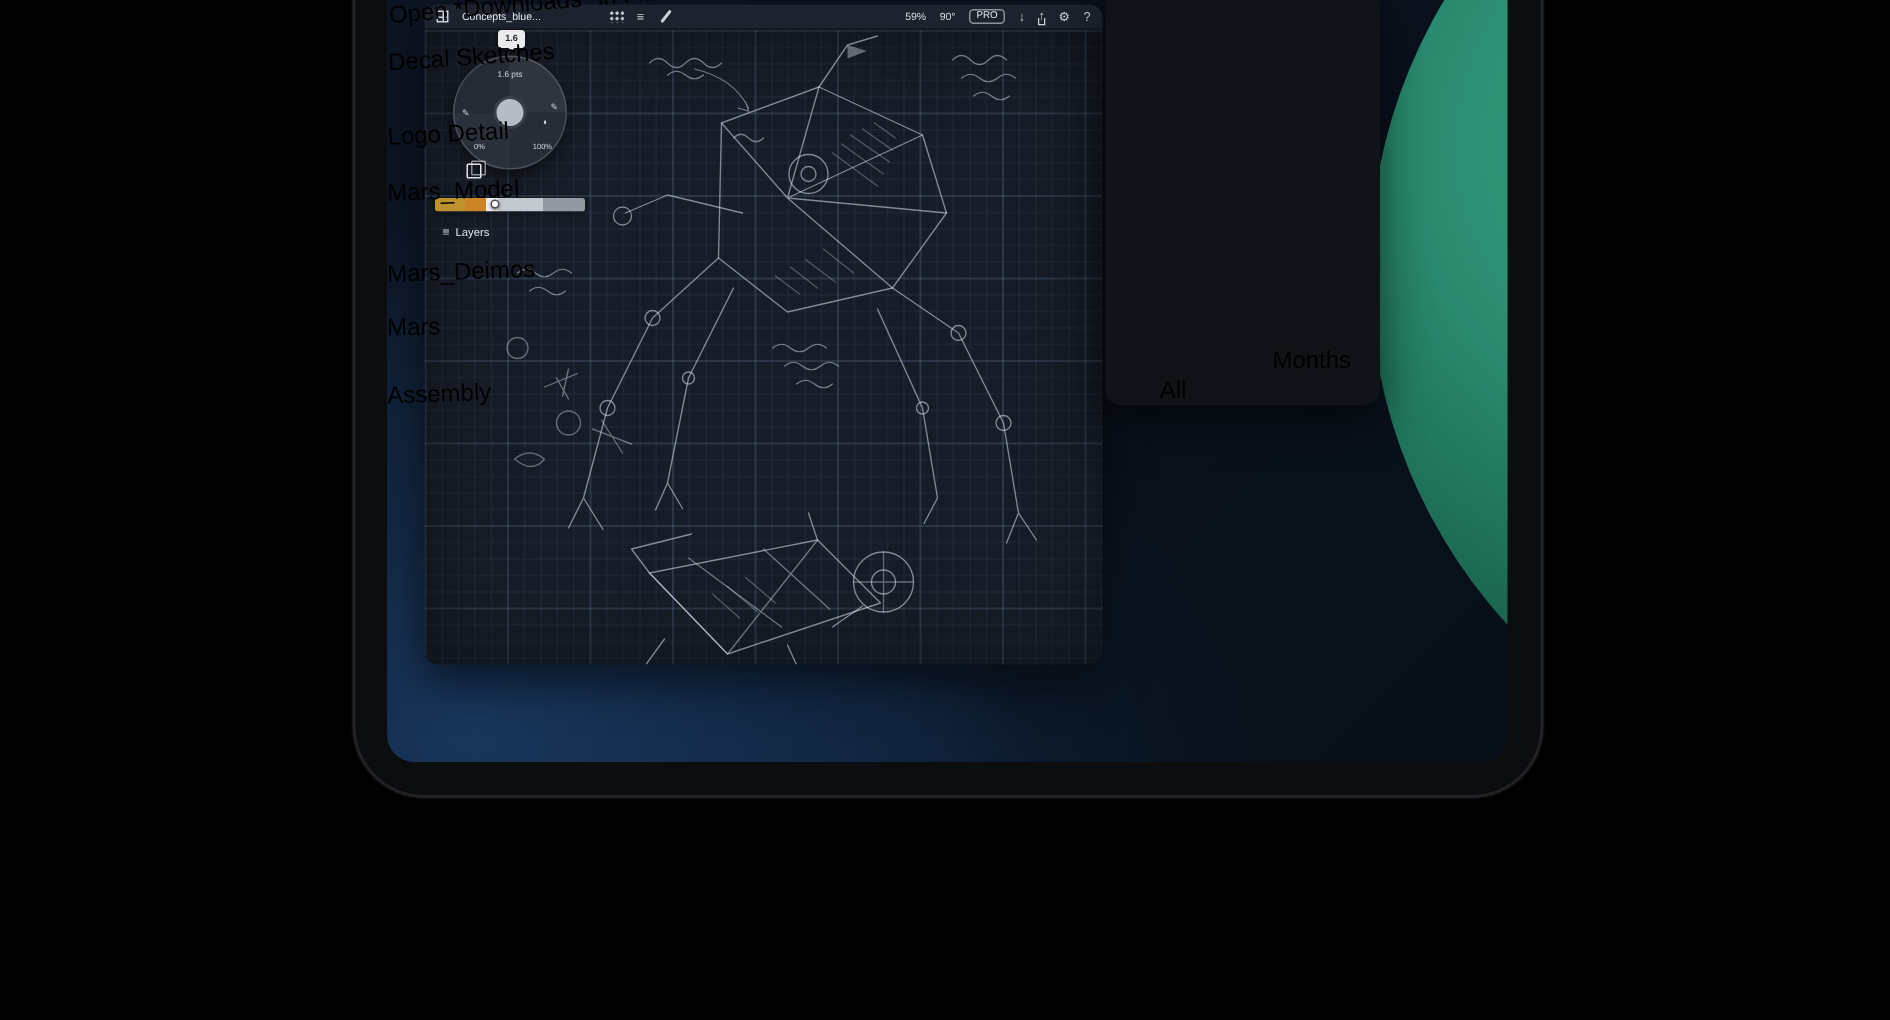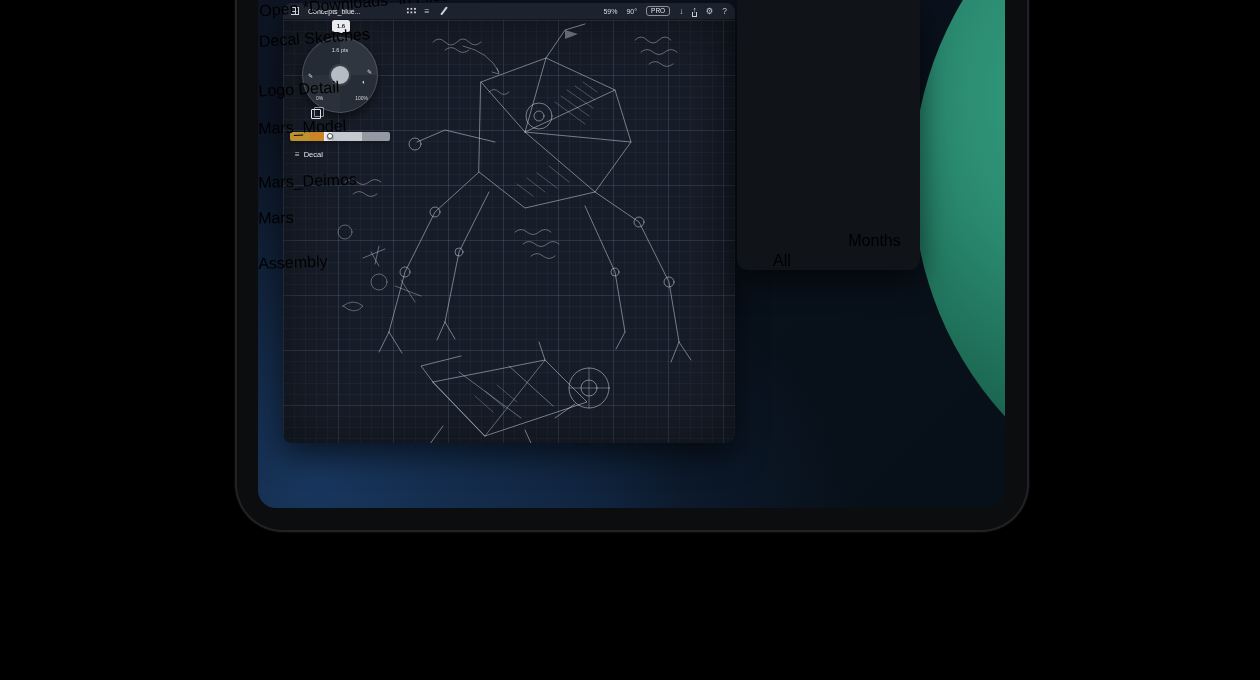--- a/index.html
+++ b/index.html
@@ -280,21 +280,21 @@
           <i style="width:20px;background:#bf9230"></i>
           <i style="width:14px;background:#cc8526"></i>
           <i style="width:8px;background:#f0f0f0"></i>
           <i style="width:30px;background:#c3c9cf"></i>
           <i style="width:28px;background:#939aa2"></i>
         </div>
         <div class="pal-marker"></div>
 
         <div class="layers">
           <span class="g">≡</span>
-          <span>Decal</span>
+          <span>Layers</span>
         </div>
       </div>
 
       <div class="photos">
         <div class="ph p1"></div>
         <div class="ph p2"></div>
         <div class="ph p3"></div>
         <div class="ph p4"></div>
         <div class="ph p5"></div>
         <div class="ph p6"></div>

